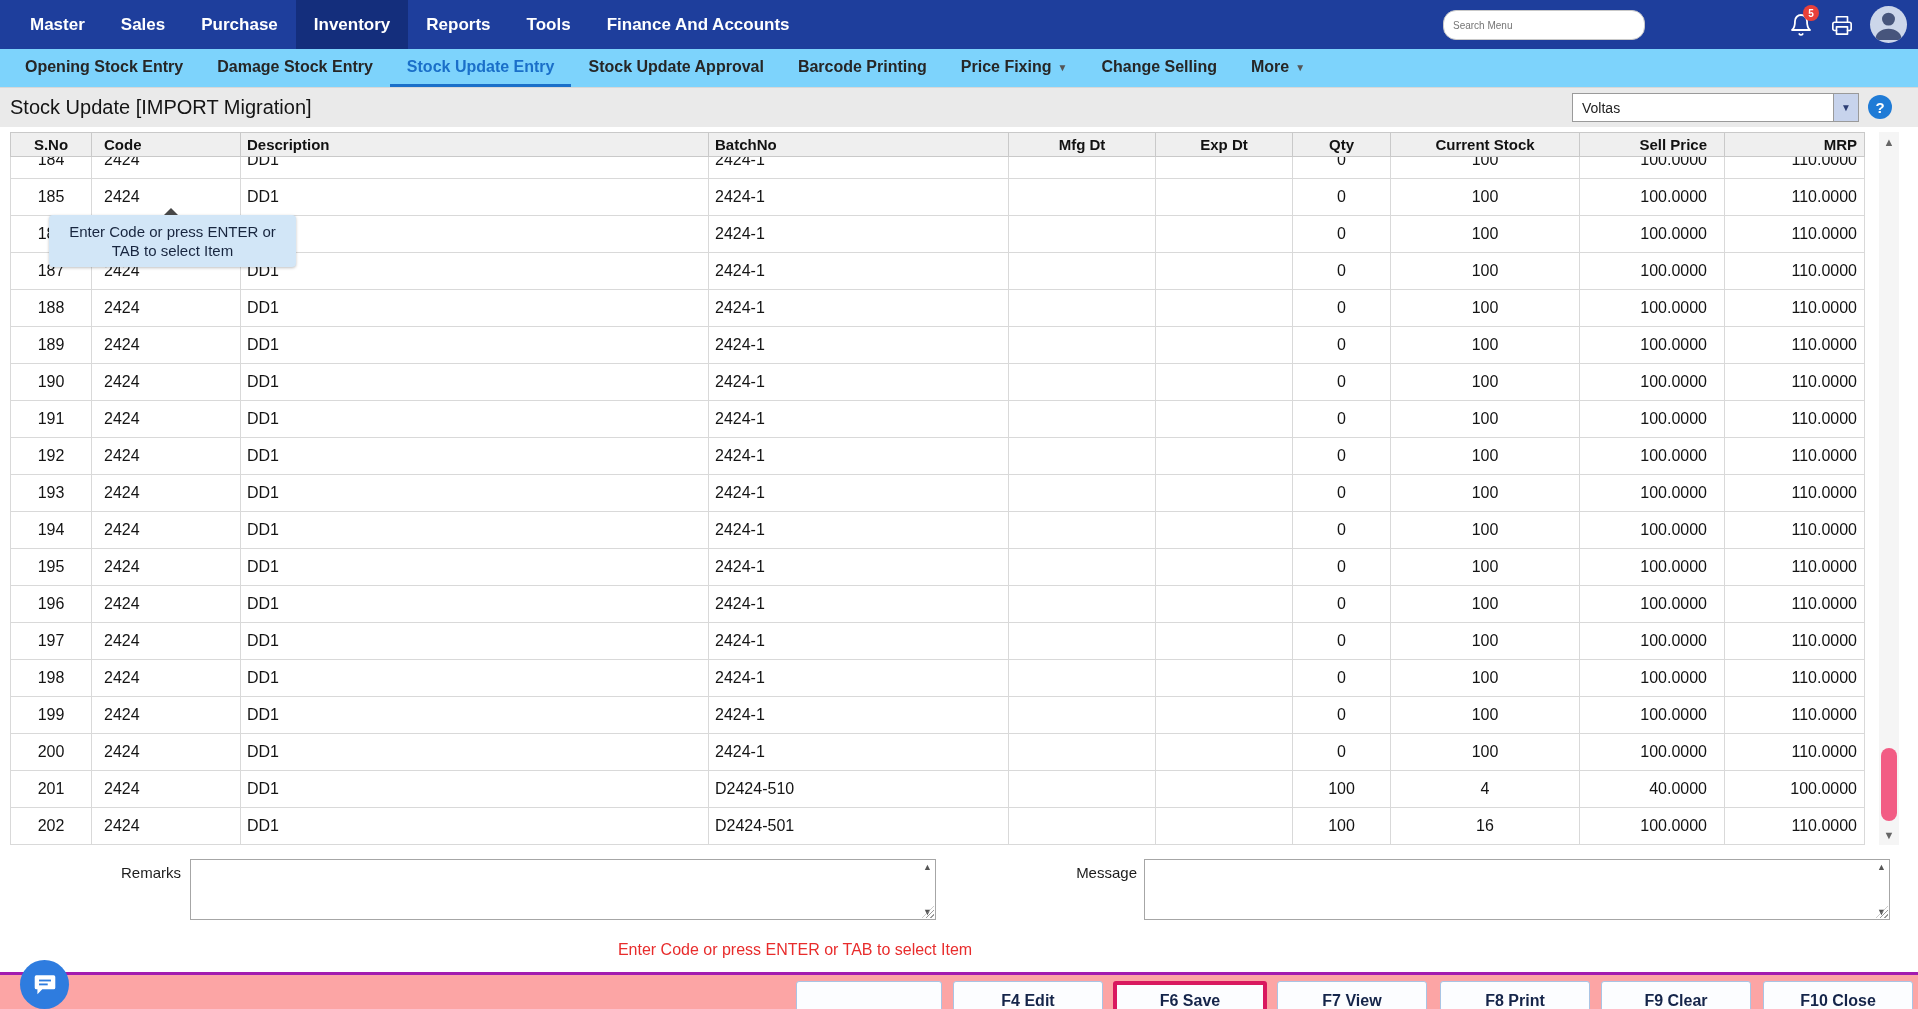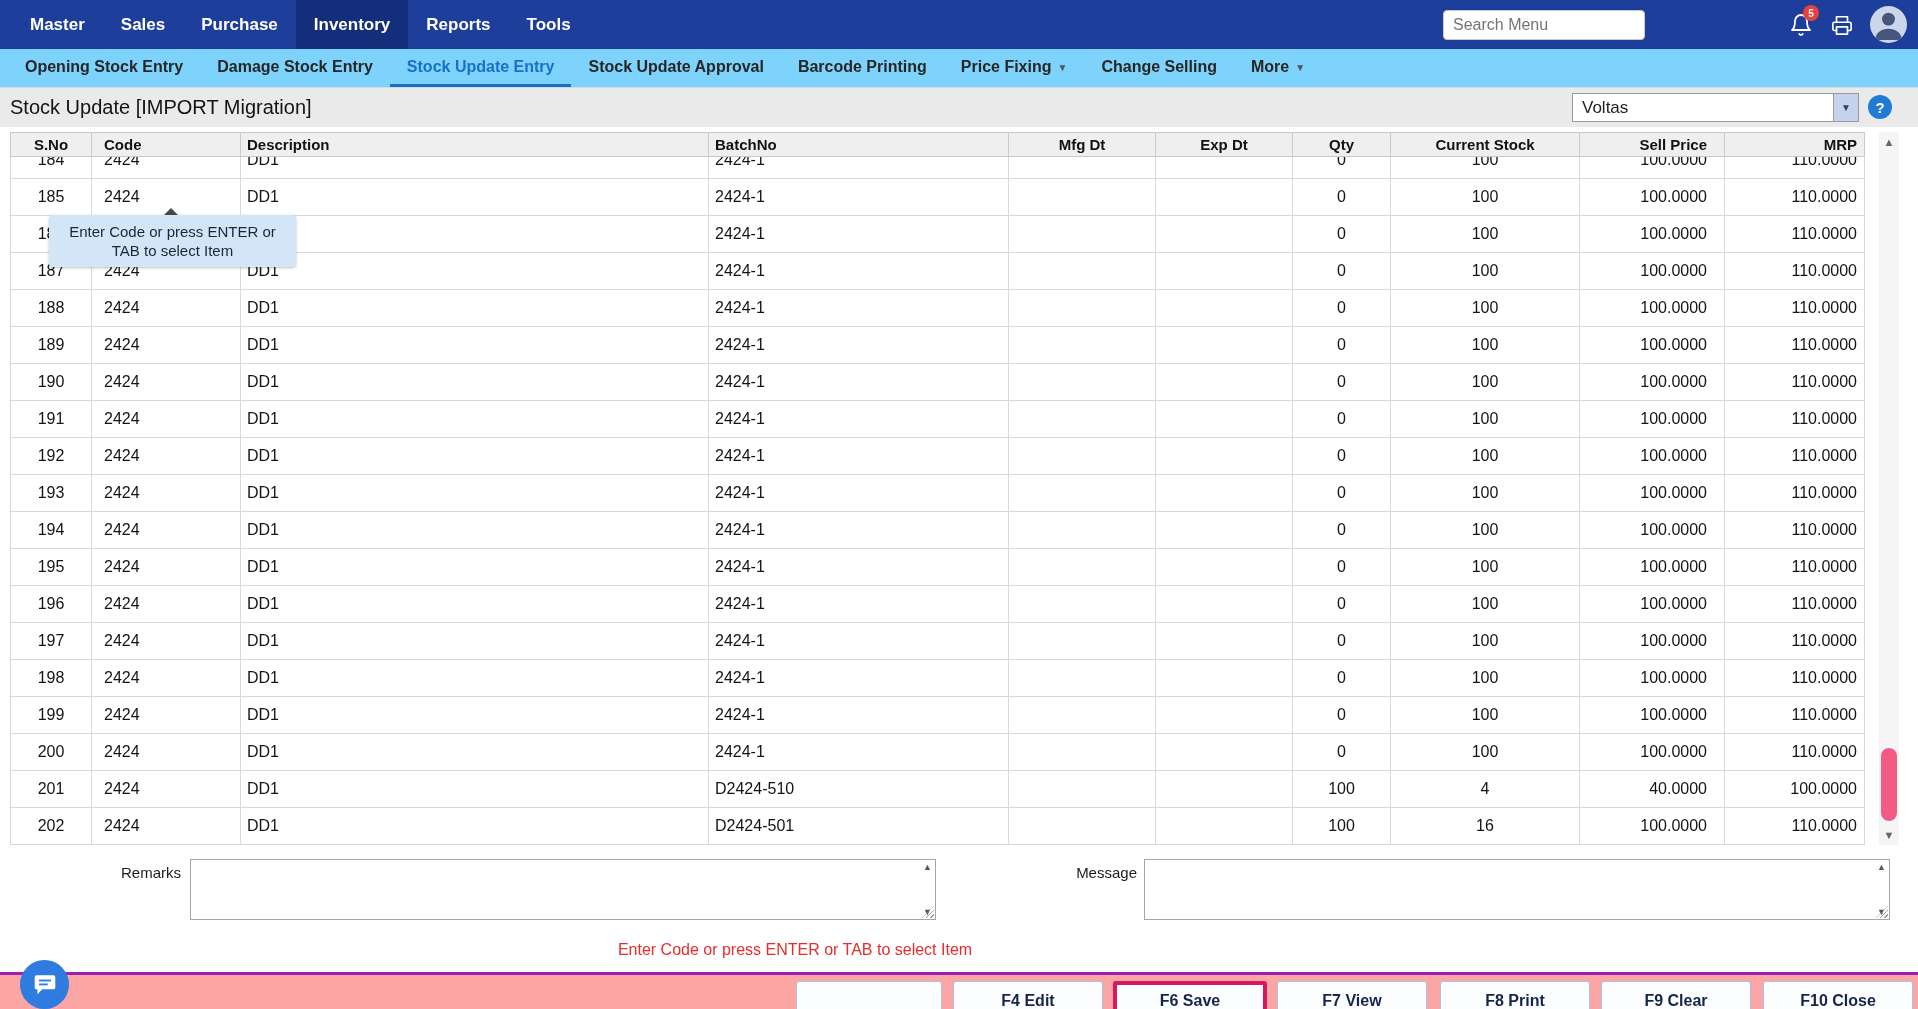--- a/index.html
+++ b/index.html
@@ -6,21 +6,21 @@
   html,body{width:1918px;height:1009px;overflow:hidden;background:#fff;
     font-family:"Liberation Sans",sans-serif;color:#1a1a1a;position:relative}
 
   
   .topnav{position:absolute;left:0;top:0;width:100%;height:49px;background:#1e3e9c}
   .nav-items{display:flex;align-items:stretch;height:100%;padding-left:12px}
   .nav-item{display:flex;align-items:center;padding:0 18px;color:#fff;font-weight:700;
     font-size:17px;cursor:pointer;white-space:nowrap}
   .nav-item.active{background:#142e7c}
   .search-input{position:absolute;left:1443px;top:10px;width:202px;height:30px;
-    border:1px solid #c9c9c9;border-radius:4px;padding:0 9px;font-size:16px;
+    border:1px solid #c9c9c9;border-radius:13px;padding:0 9px;font-size:10px;
     font-family:inherit;color:#a21caf;outline:none}
   .icon-bell{position:absolute;left:1789px;top:12px;width:24px;height:26px;cursor:pointer}
   .badge{position:absolute;left:1803px;top:5px;min-width:16px;height:16px;background:#e8403a;
     color:#fff;border-radius:8px;font-size:10px;font-weight:700;display:flex;
     align-items:center;justify-content:center;padding:0 3px;z-index:2}
   .icon-printer{position:absolute;left:1831px;top:14px;width:22px;height:22px;cursor:pointer}
   .avatar{position:absolute;left:1870px;top:6px;width:37px;height:37px;border-radius:50%;
     background:#ccd6ea;overflow:hidden;cursor:pointer;display:flex;align-items:flex-end;justify-content:center}
 
   
@@ -30,21 +30,21 @@
     color:#262626;cursor:pointer;white-space:nowrap;border-bottom:3px solid transparent}
   .tab.active{color:#1a6fc9;border-bottom-color:#1a6fc9;font-weight:700}
   .caret{font-size:10px;color:#555;margin-top:2px}
 
   
   .titlebar{position:absolute;left:0;top:88px;width:100%;height:39px;background:#eaeaea;
     display:flex;align-items:center}
   .page-title{font-size:20px;font-weight:500;color:#141414;padding-left:10px}
   .company-select{position:absolute;left:1572px;top:93px;width:287px;height:29px;background:#fff;
     border:1px solid #9a9a9a;display:flex;align-items:center;cursor:pointer}
-  .company-select .val{flex:1;padding-left:9px;font-size:17px;color:#222}
+  .company-select .val{flex:1;padding-left:9px;font-size:14px;color:#222}
   .select-arrow{width:25px;height:100%;background:#c7d3ec;border-left:1px solid #9a9a9a;
     display:flex;align-items:center;justify-content:center;font-size:10px;color:#2c3e75}
   .help-btn{position:absolute;left:1868px;top:95px;width:24px;height:24px;border-radius:50%;
     background:#1f7bd6;color:#fff;font-weight:700;font-size:15px;display:flex;
     align-items:center;justify-content:center;cursor:pointer}
 
   
   .grid-header{position:absolute;left:10px;top:132px;width:1855px;height:25px;display:flex;
     background:#efefef;border-top:1px solid #c9c9c9;border-bottom:1px solid #c9c9c9}
   .th{display:flex;align-items:center;justify-content:center;font-weight:700;font-size:15px;
@@ -117,20 +117,21 @@
 <body>
 
 <div class="topnav">
   <div class="nav-items">
       <div class="nav-item">Master</div>
       <div class="nav-item">Sales</div>
       <div class="nav-item">Purchase</div>
       <div class="nav-item active">Inventory</div>
       <div class="nav-item">Reports</div>
       <div class="nav-item">Tools</div>
+      <div class="nav-item">Finance And Accounts</div>
     </div>
 </div>
 <input class="search-input" placeholder="Search Menu" style="">
 <div class="icon-bell">
   <svg width="24" height="26" viewBox="0 0 24 24" fill="none" stroke="#ffffff" stroke-width="1.8" stroke-linecap="round" stroke-linejoin="round">
     <path d="M18 8a6 6 0 1 0-12 0c0 7-3 9-3 9h18s-3-2-3-9"></path>
     <path d="M13.7 21a2 2 0 0 1-3.4 0"></path>
   </svg>
 </div>
 <div class="badge">5</div>

